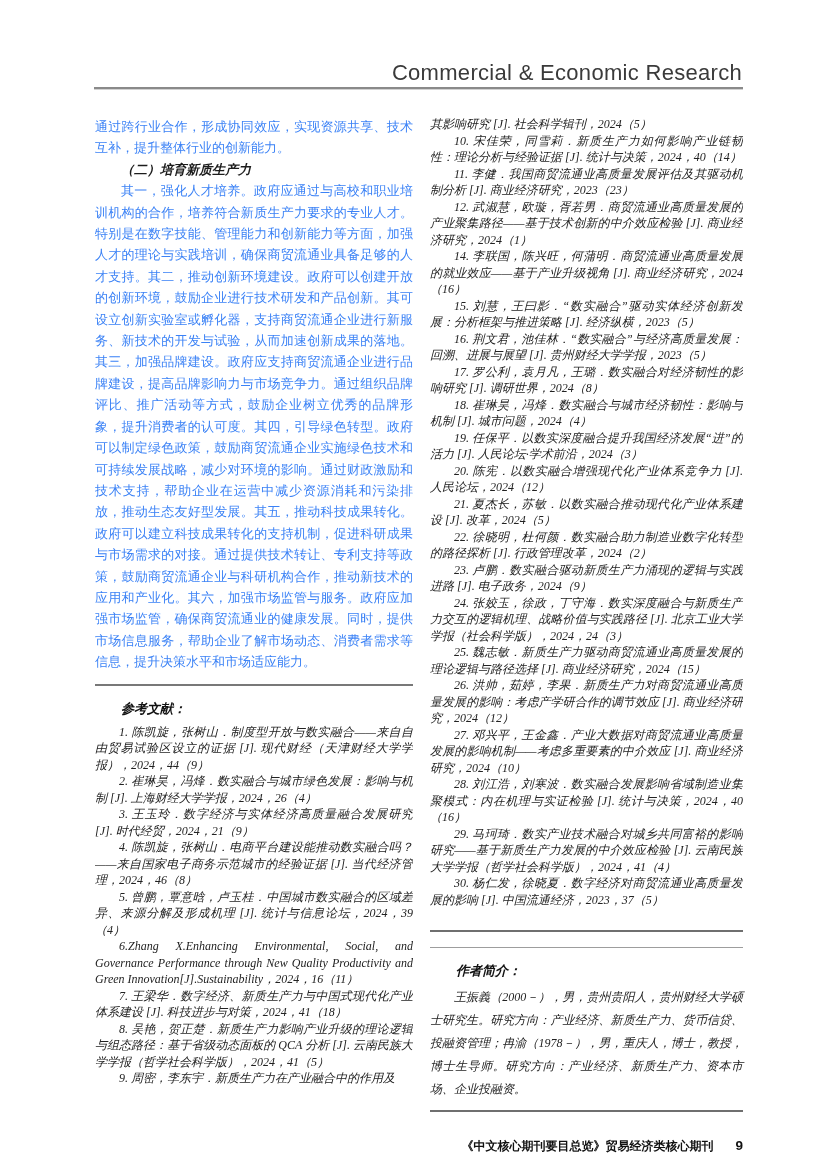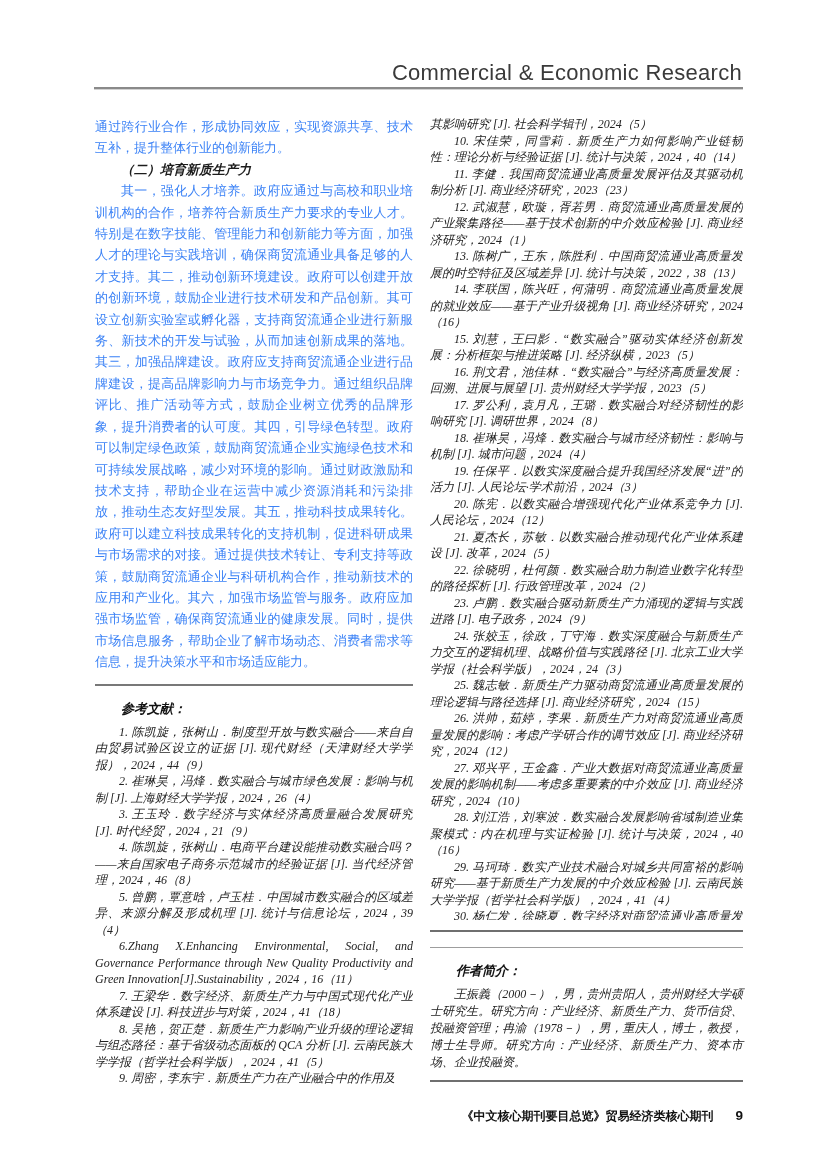--- a/index.html
+++ b/index.html
@@ -46,21 +46,21 @@
   .ref-list-right { height:804px; }
   .ref, .ref-cont, .bio {
     margin:0; font-size:12px; line-height:16.5px;
     font-style:italic; text-align:justify; color:#222222;
   }
   .ref { text-indent:2em; }
   .ref-cont { text-indent:0; }
 
   .double-rule-1 { height:2px; background:#6f6f6f; margin-top:10px; }
   .double-rule-2 { height:1px; background:#9d9d9d; margin-top:15px; }
-  .bio { line-height:17px; text-indent:2em; margin-top:4px; }
+  .bio { line-height:23px; text-indent:2em; margin-top:4px; }
   .bottom-rule { height:2px; background:#6f6f6f; margin-top:9px; }
 
   .footer-row {
     display:flex; justify-content:flex-end; align-items:baseline;
     gap:22px; margin-top:26px;
     font-family:"Liberation Sans", sans-serif;
     font-weight:bold; color:#111111;text-align:right;
   }
   .footer-note { font-size:12px; }
   .footer-page { font-size:13.5px; }
@@ -94,21 +94,20 @@
       </div>
   </div>
 
   <div class="col col-right">
     <div class="ref-list ref-list-right">
       <p class="ref-cont">其影响研究 [J]. 社会科学辑刊，2024（5）</p>
       <div>
           <p class="ref">10. 宋佳荣，同雪莉．新质生产力如何影响产业链韧性：理论分析与经验证据 [J]. 统计与决策，2024，40（14）</p>
           <p class="ref">11. 李健．我国商贸流通业高质量发展评估及其驱动机制分析 [J]. 商业经济研究，2023（23）</p>
           <p class="ref">12. 武淑慧，欧璇，胥若男．商贸流通业高质量发展的产业聚集路径——基于技术创新的中介效应检验 [J]. 商业经济研究，2024（1）</p>
-          <p class="ref">13. 陈树广，王东，陈胜利．中国商贸流通业高质量发展的时空特征及区域差异 [J]. 统计与决策，2022，38（13）</p>
           <p class="ref">14. 李联国，陈兴旺，何蒲明．商贸流通业高质量发展的就业效应——基于产业升级视角 [J]. 商业经济研究，2024（16）</p>
           <p class="ref">15. 刘慧，王曰影．“数实融合”驱动实体经济创新发展：分析框架与推进策略 [J]. 经济纵横，2023（5）</p>
           <p class="ref">16. 荆文君，池佳林．“数实融合”与经济高质量发展：回溯、进展与展望 [J]. 贵州财经大学学报，2023（5）</p>
           <p class="ref">17. 罗公利，袁月凡，王璐．数实融合对经济韧性的影响研究 [J]. 调研世界，2024（8）</p>
           <p class="ref">18. 崔琳昊，冯烽．数实融合与城市经济韧性：影响与机制 [J]. 城市问题，2024（4）</p>
           <p class="ref">19. 任保平．以数实深度融合提升我国经济发展“进”的活力 [J]. 人民论坛·学术前沿，2024（3）</p>
           <p class="ref">20. 陈宪．以数实融合增强现代化产业体系竞争力 [J]. 人民论坛，2024（12）</p>
           <p class="ref">21. 夏杰长，苏敏．以数实融合推动现代化产业体系建设 [J]. 改革，2024（5）</p>
           <p class="ref">22. 徐晓明，杜何颜．数实融合助力制造业数字化转型的路径探析 [J]. 行政管理改革，2024（2）</p>
           <p class="ref">23. 卢鹏．数实融合驱动新质生产力涌现的逻辑与实践进路 [J]. 电子政务，2024（9）</p>

